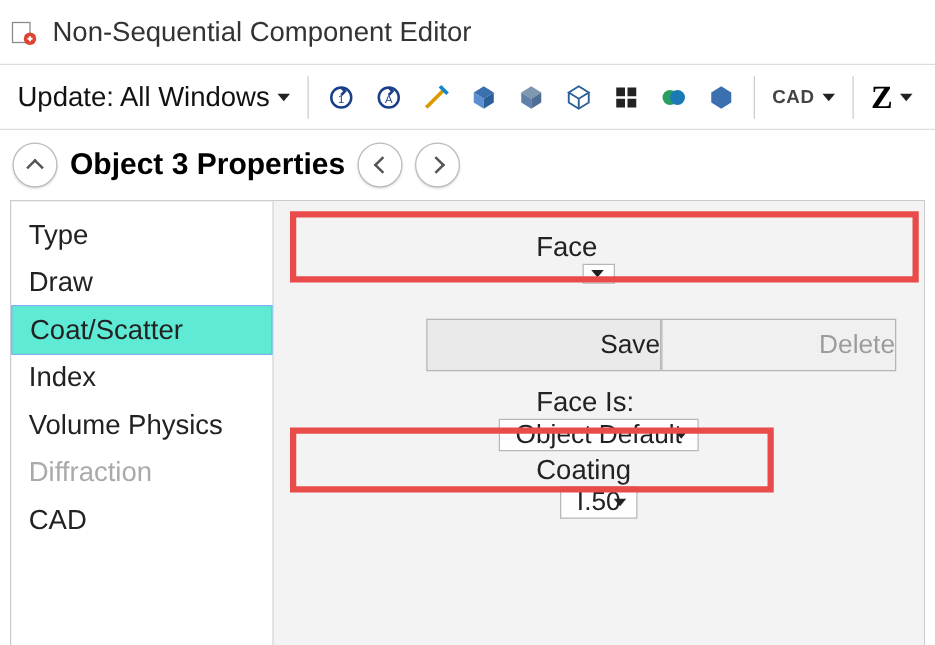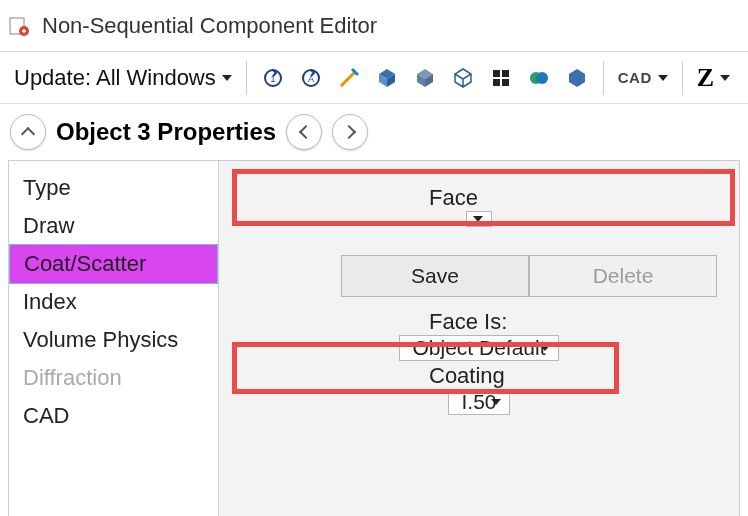--- a/index.html
+++ b/index.html
@@ -98,21 +98,21 @@
     padding: 8px 0;
   }
   .sidebar-item {
     padding: 6px 14px;
     font-size: 22px;
     color: #222;
     cursor: pointer;
   }
   .sidebar-item.disabled { color: #aaa; cursor: default; }
   .sidebar-item.selected {
-    background: #d946ef;
+    background: #5eead4;
     border: 1px solid #7ab5ef;
     margin: -1px 0;
   }
   .main {
     flex: 1;
     padding: 24px 22px 0 22px;
     background: #f3f3f3;
     position: relative;
   }
   .form-row {
@@ -149,21 +149,21 @@
     display: flex;
     margin-left: 100px;
     margin-bottom: 12px;
     gap: 0;
   }
   .btn-half {
     flex: 1;
     height: 42px;
     border: 1px solid #b6b6b6;
     background: #eaeaea;
-    display: flex; align-items: center; justify-content: center;
+    display: flex; align-items: center; justify-content: flex-end;
     font-size: 21px;
     color: #222;
   }
   .btn-half.disabled { color: #9c9c9c; background: #f0f0f0; }
   .hl-box {
     position: absolute;
     border: 5px solid #e94b4b;
     pointer-events: none;
   }
   .hl1 { left: 232px; top: 169px; width: 503px; height: 57px; }

